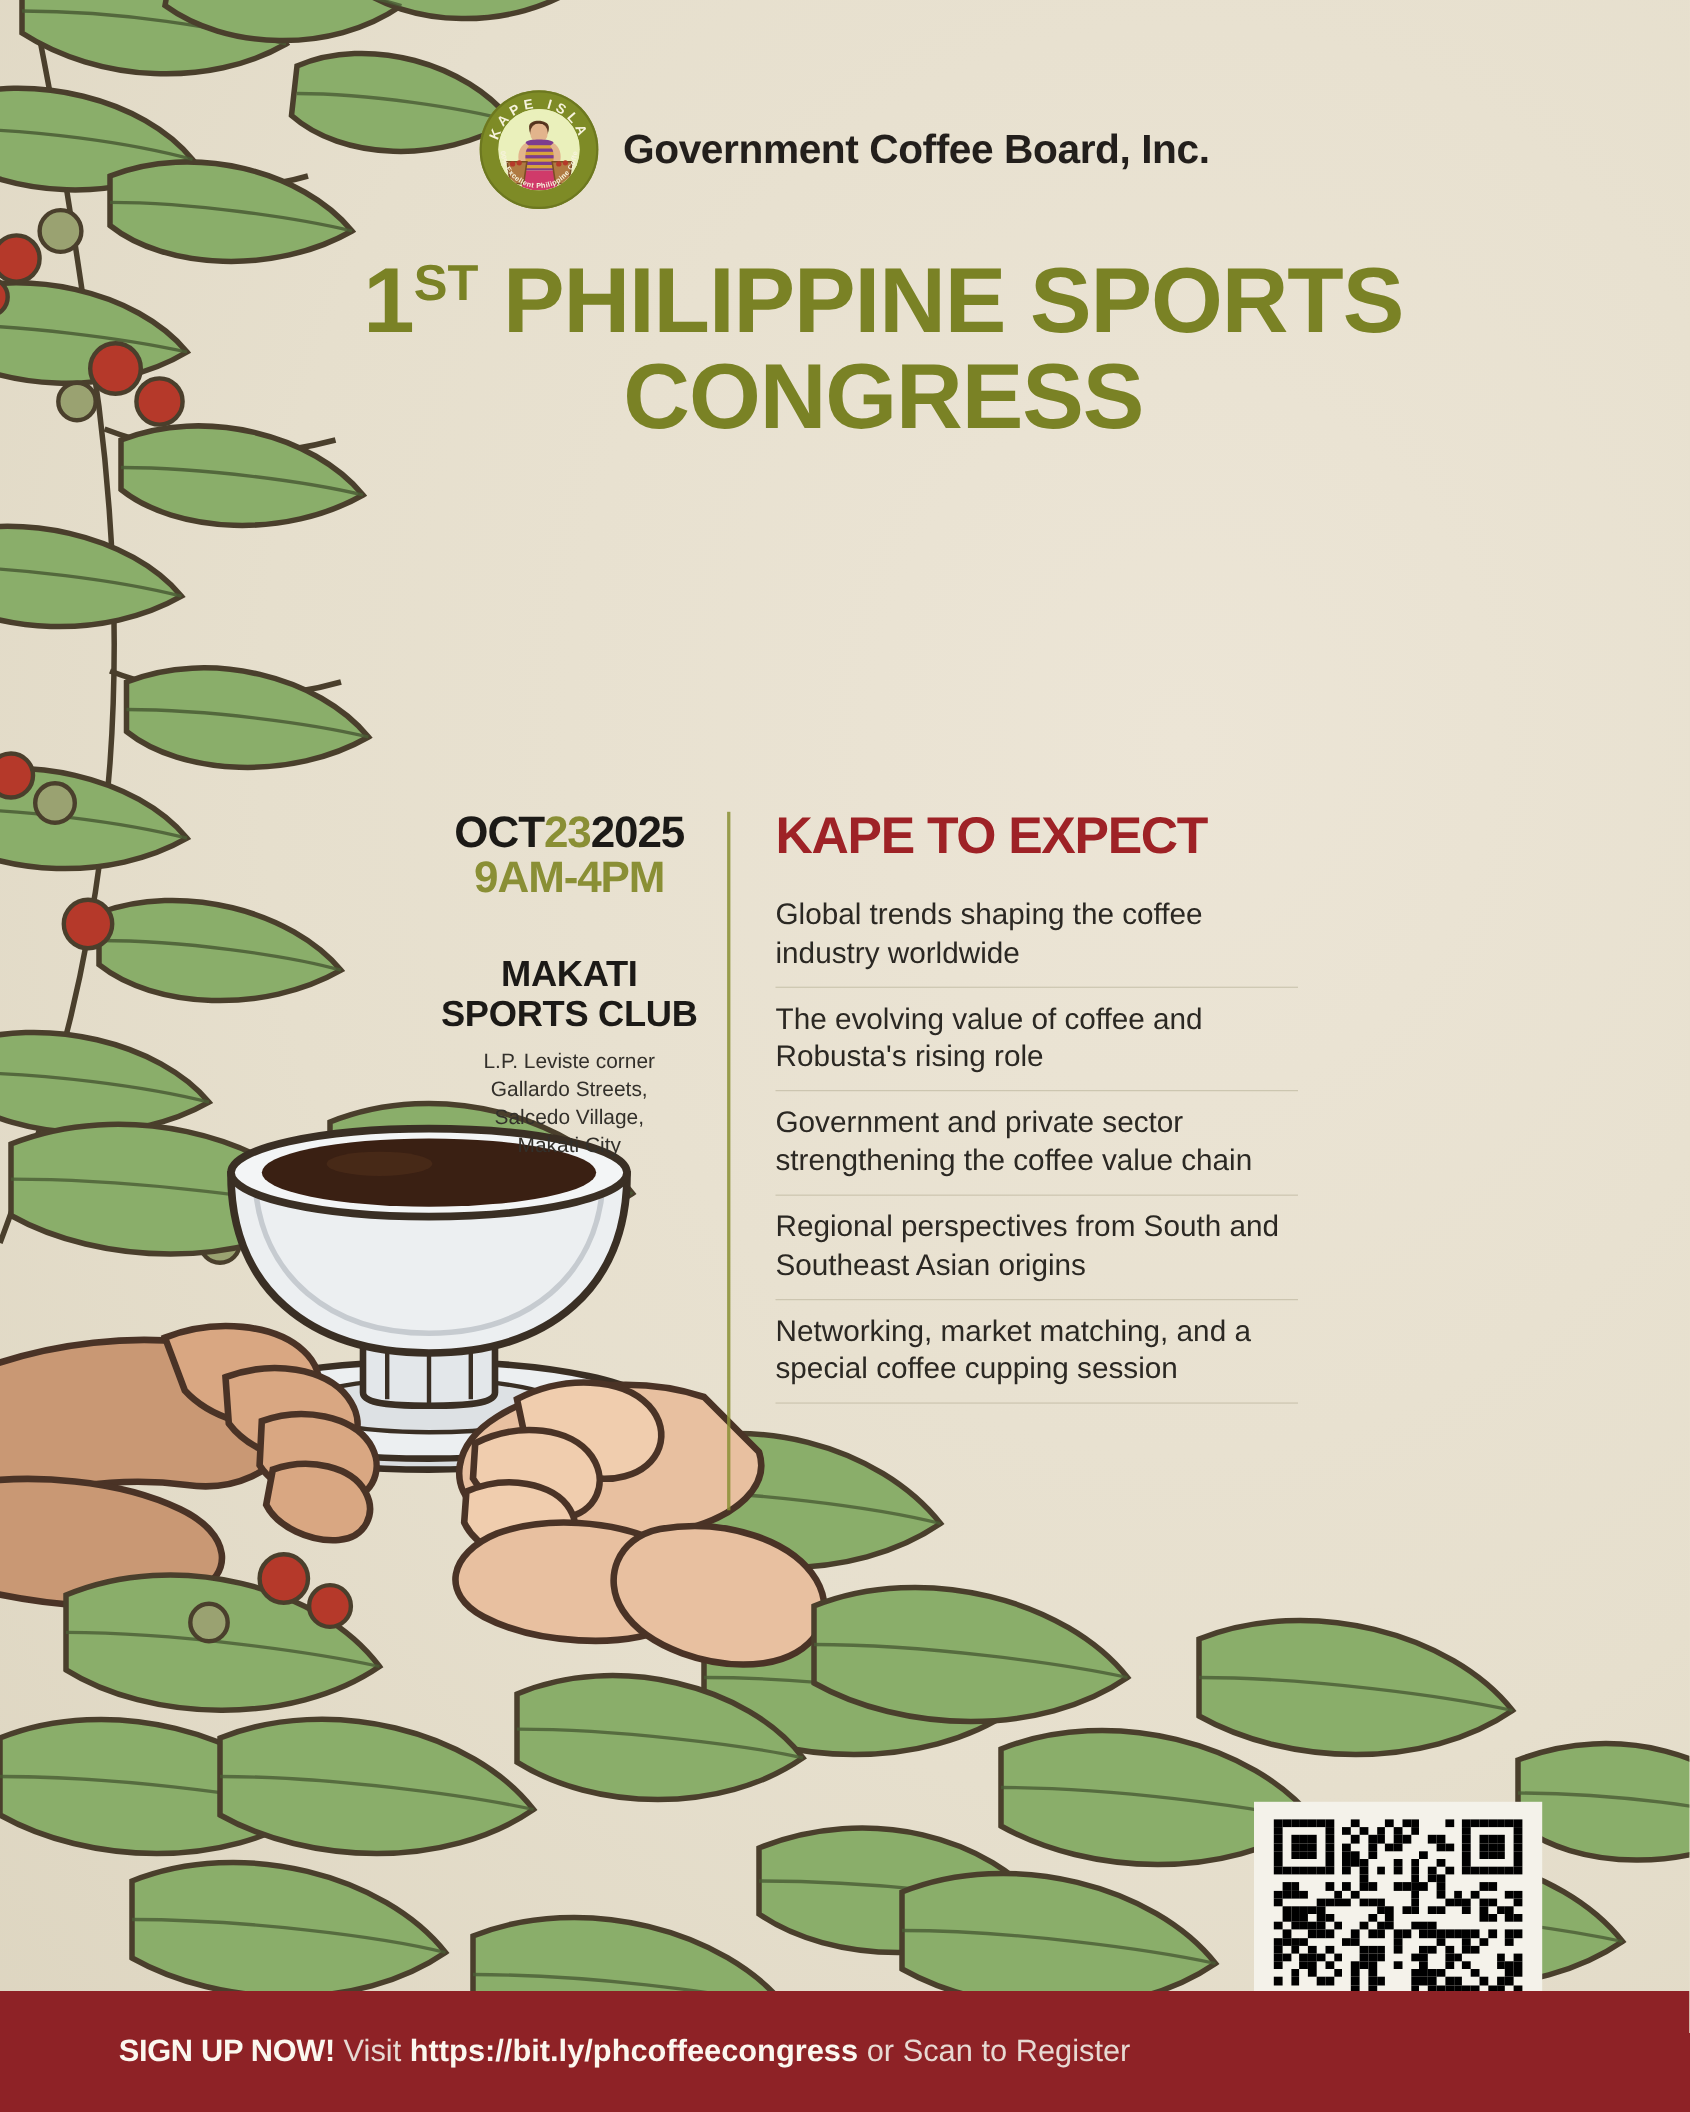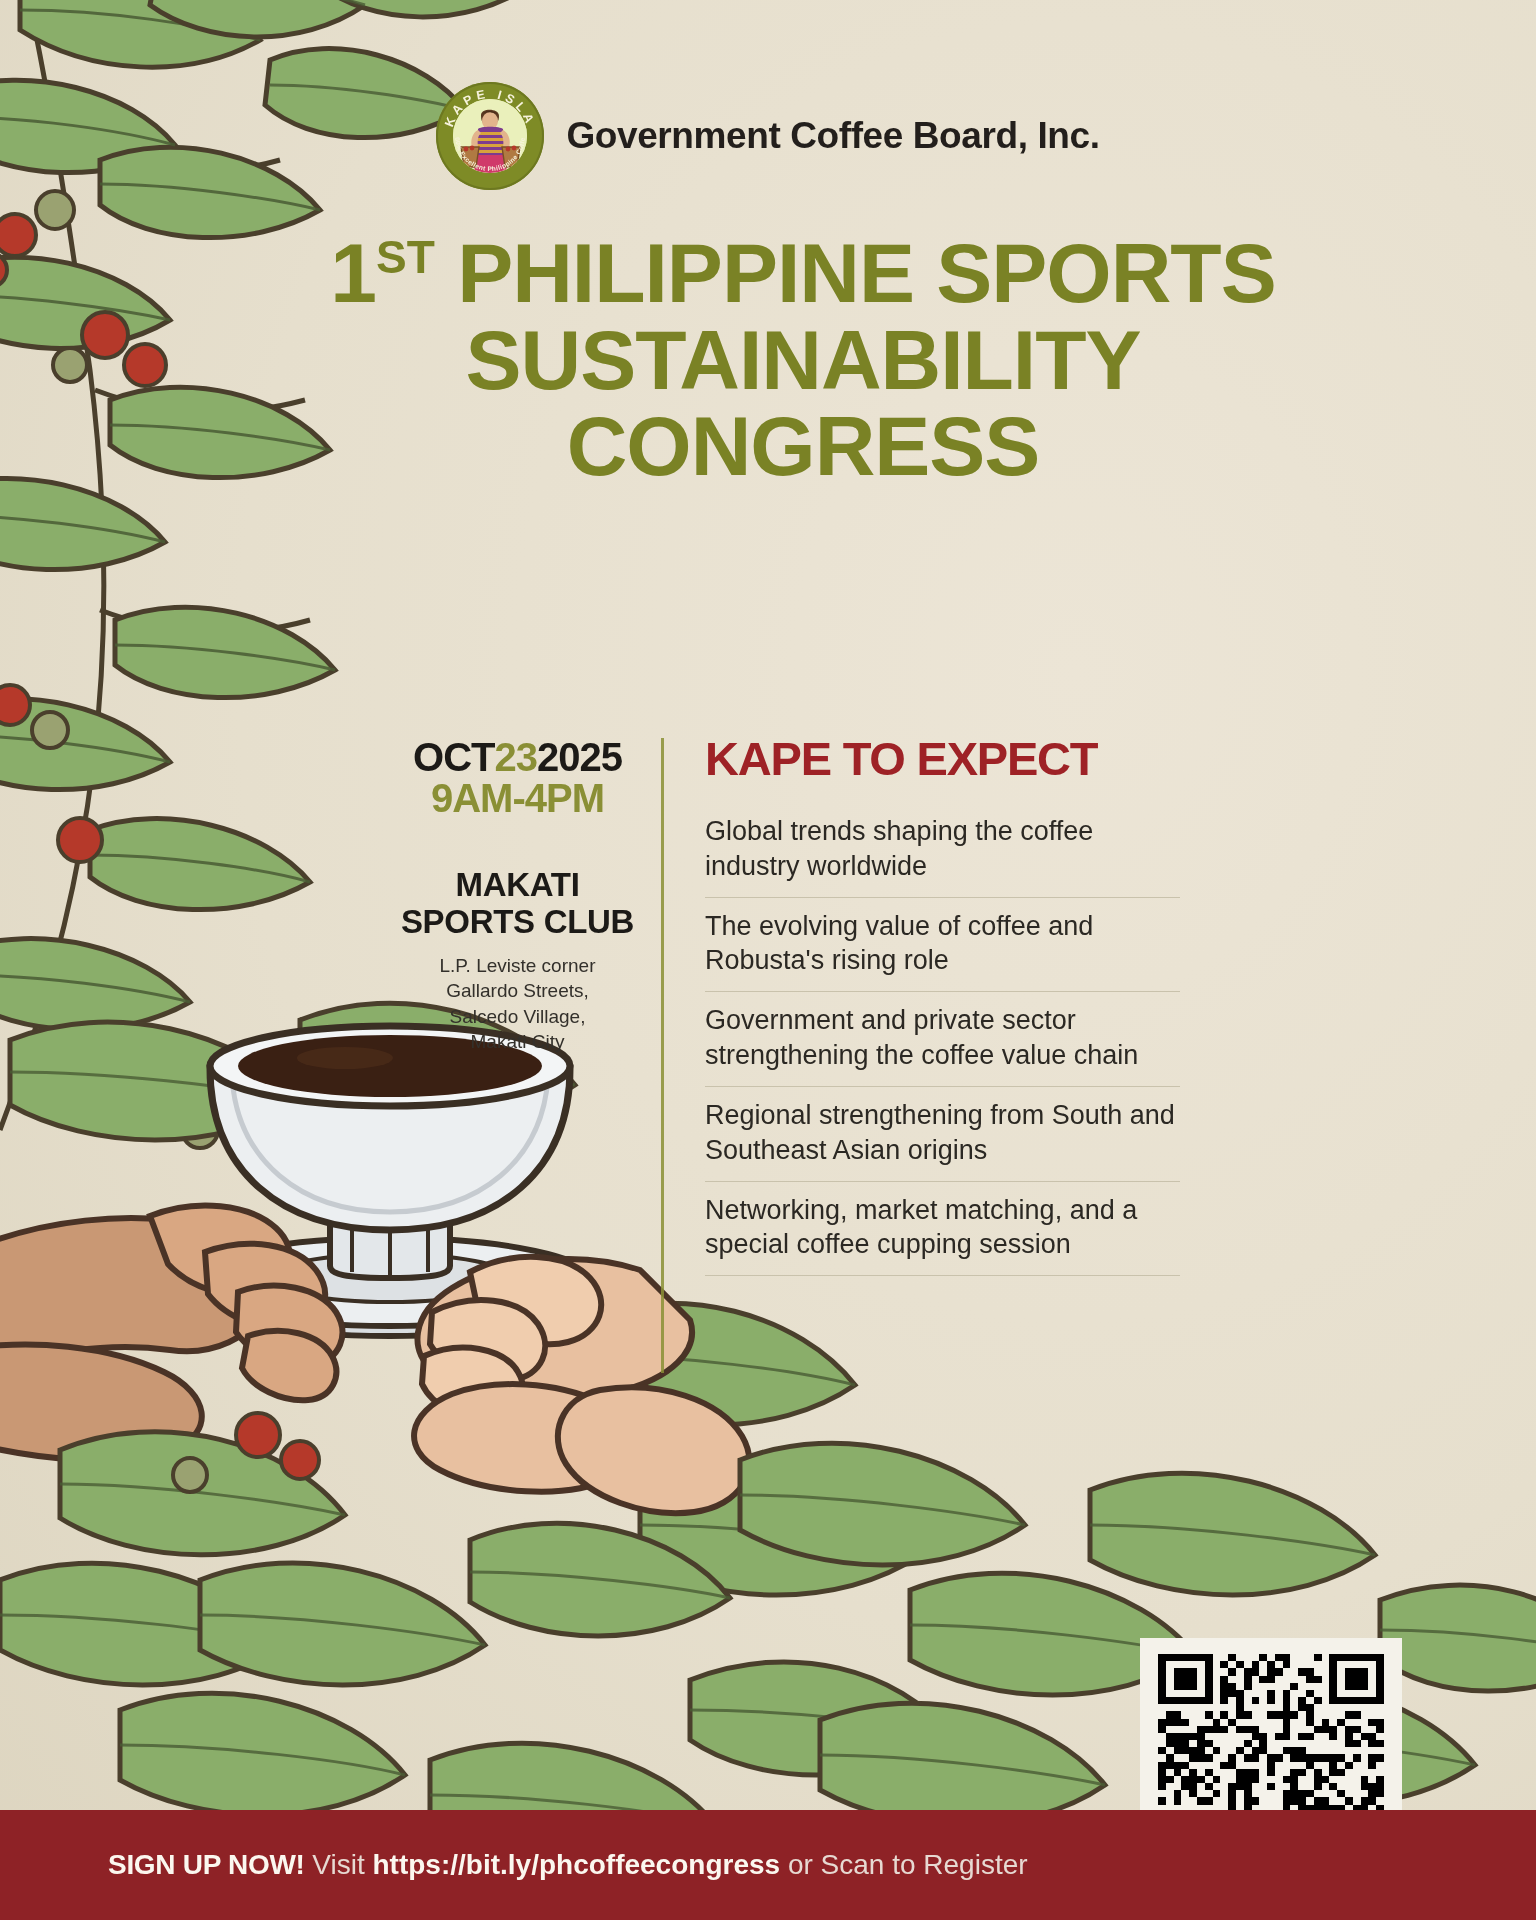--- a/index.html
+++ b/index.html
@@ -360,21 +360,20 @@
           <textPath href="#ringBot" startOffset="50%" text-anchor="middle">100% Excellent Philippine Coffee</textPath>
         </text>
       </svg>
     </div>
     <div class="org-name">Government Coffee Board, Inc.</div>
   </div>
 
   <div class="title">
     <span>1</span><span class="ord">ST</span>
     <span>PHILIPPINE SPORTS</span>
-    <span class="l2">SUSTAINABILITY</span>
     <span class="l3">CONGRESS</span>
   </div>
 
   <div class="info">
 
     <div class="left-col">
       <div class="date-line"><span>OCT</span><span class="d-day">23</span><span>2025</span></div>
       <div class="time-line">9AM-4PM</div>
 
       <div class="venue">
@@ -390,21 +389,21 @@
     </div>
 
     <div class="divider-v"></div>
 
     <div class="right-col">
       <div class="wte-head">KAPE TO EXPECT</div>
       <ul class="wte-list">
         <li>Global trends shaping the coffee industry worldwide</li>
         <li>The evolving value of coffee and Robusta's rising role</li>
         <li>Government and private sector strengthening the coffee value chain</li>
-        <li>Regional strengthening from South and Southeast Asian origins</li>
+        <li>Regional perspectives from South and Southeast Asian origins</li>
         <li>Networking, market matching, and a special coffee cupping session</li>
       </ul>
     </div>
   </div>
 
   <div class="qr-card">
     <div class="qr-grid" id="qrGrid">
         <i></i>
         <i></i>
         <i></i>

